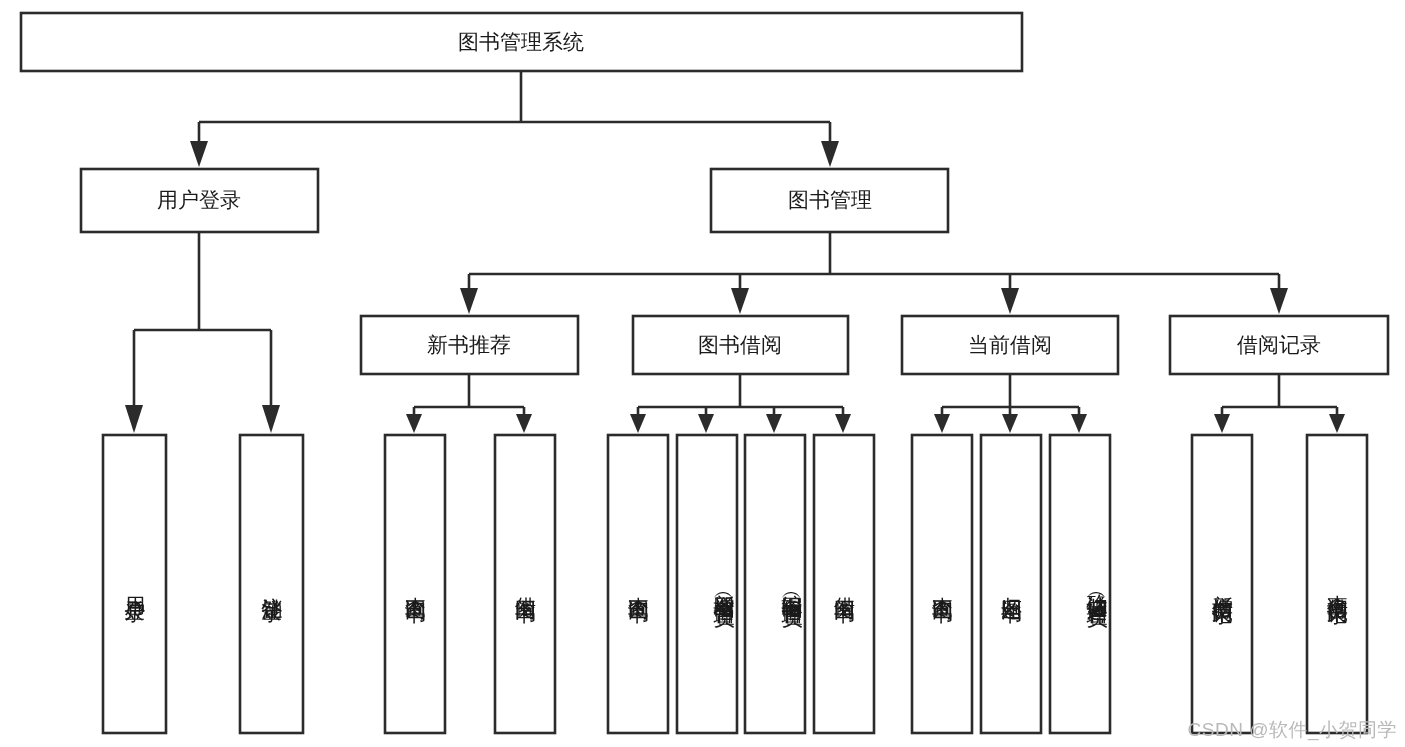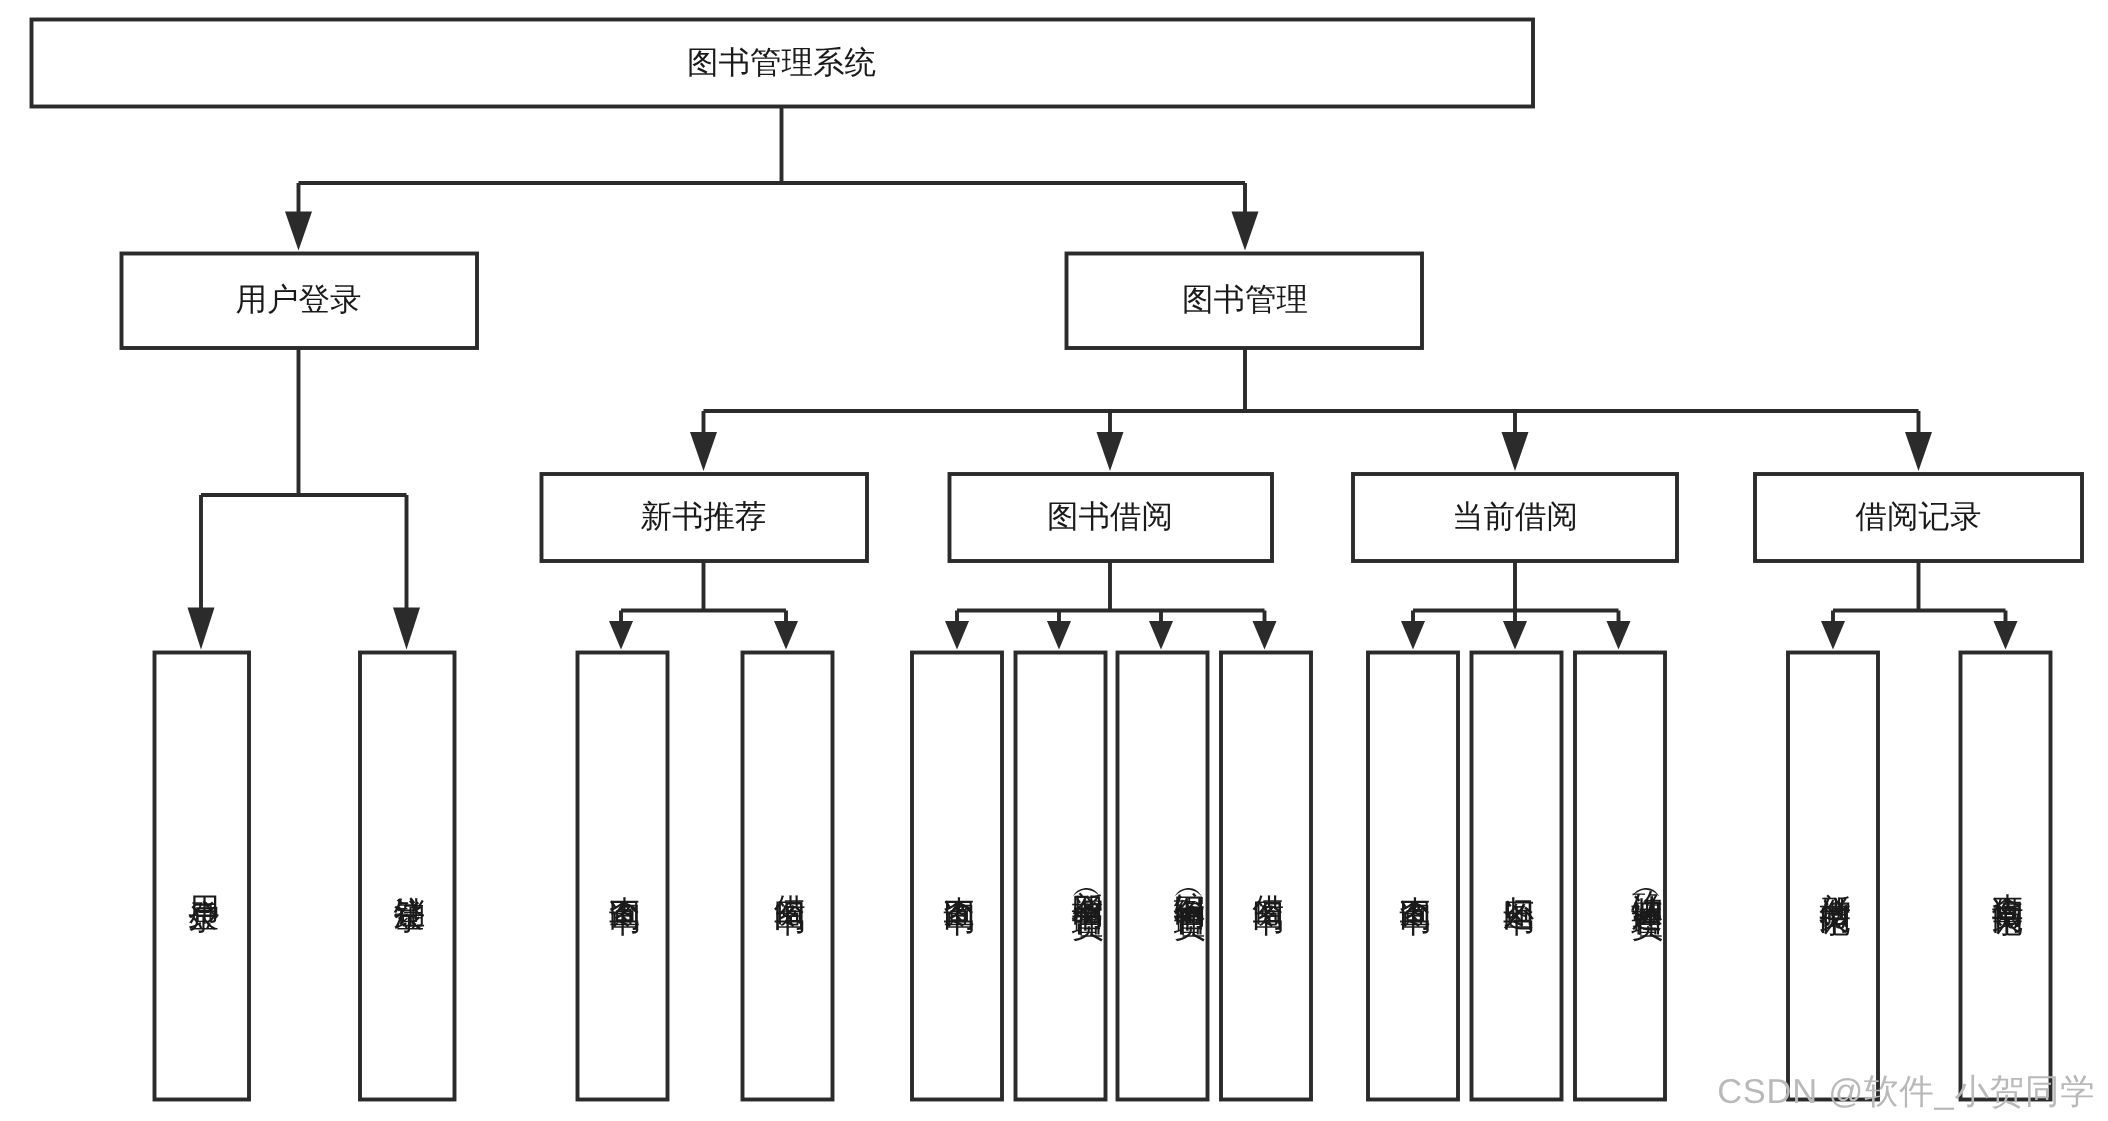--- a/index.html
+++ b/index.html
@@ -39,21 +39,21 @@
   }
   .arrow-head {
     fill: #2b2b2b;
     stroke: none;
   }
   .watermark {
     position: absolute;
     right: 8px;
     bottom: 4px;
     font-family: "Liberation Sans", "DejaVu Sans", sans-serif;
-    font-size: 23px;
+    font-size: 19px;
     color: #b9b9b9;
     letter-spacing: 0.5px;
     white-space: nowrap;
     pointer-events: none;
   }
 </style>
 </head>
 <body>
 
 <svg id="diagram" viewBox="0 0 1405 747" xmlns="http://www.w3.org/2000/svg">

